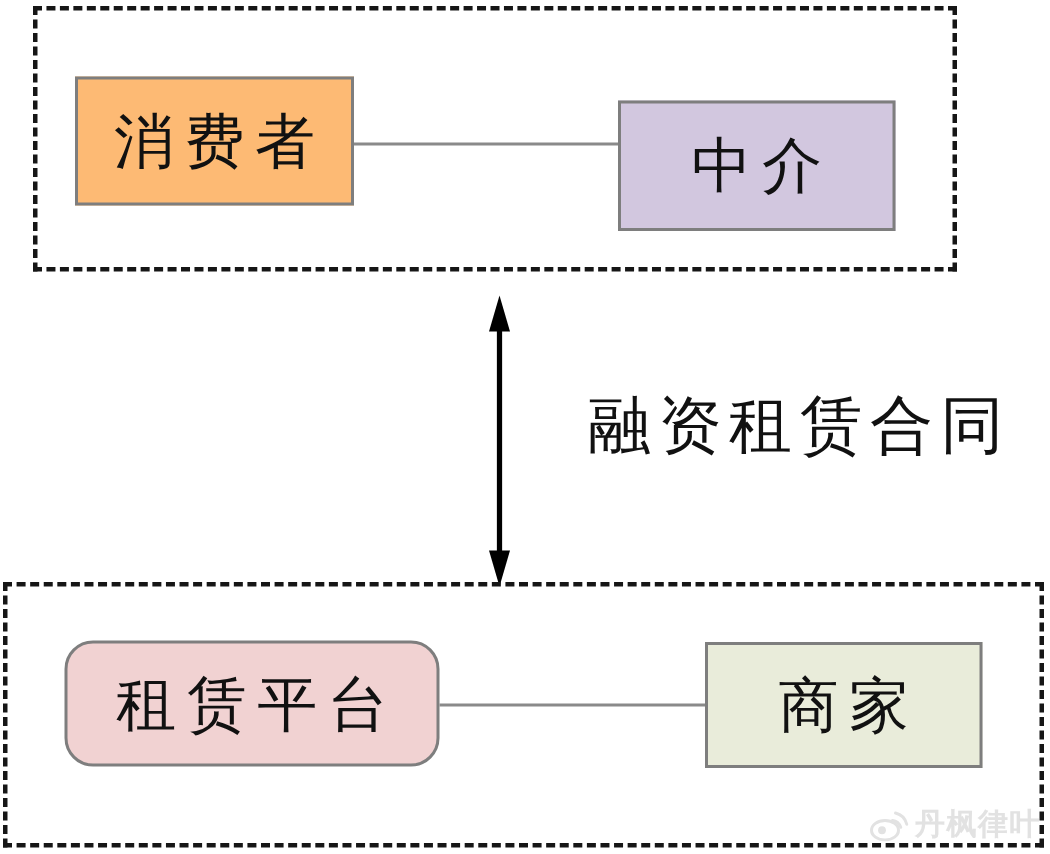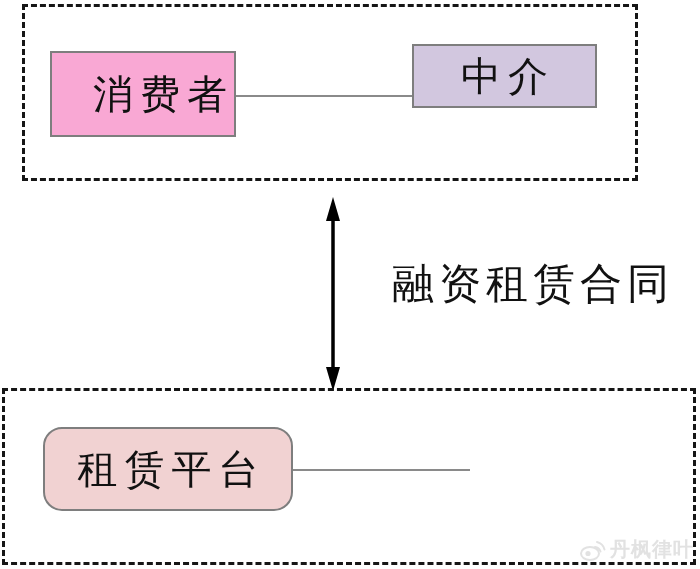--- a/index.html
+++ b/index.html
@@ -36,21 +36,21 @@
     display: flex;
     align-items: center;
     justify-content: center;
     color: #111111;
     font-size: 40px;
     letter-spacing: 7px;
     text-indent: 7px;
     white-space: nowrap;
   }
   .node.consumer    { left: 50px;  top: 51px;  width: 186px; height: 86px; }
-  .node.intermediary{ left: 412px; top: 44px;  width: 185px; height: 64px; }
+  .node.intermediary{ left: 412px; top: 67px;  width: 185px; height: 87px; }
   .node.platform    { left: 43px;  top: 427px; width: 250px; height: 84px; }
   .node.merchant    { left: 470px; top: 428px; width: 185px; height: 84px; }
   .connector {
     position: absolute;
     height: 0;
     border-top: 2px solid #8a8a8a;
   }
   .connector.top-link    { left: 236px; top: 95px;  width: 176px; }
   .connector.bottom-link { left: 293px; top: 469px; width: 177px; }
   .arrow-svg {
@@ -83,21 +83,21 @@
   }
   .watermark svg { display: block; }
 </style>
 </head>
 <body>
 
 <div class="stage">
 
   <div class="dashed-rect top-group"></div>
 
-  <div class="node consumer" style="background-color: #f9a8d4; justify-content: flex-end;">
+  <div class="node consumer" style="background-color: #fdba74;">
     <span>消费者</span>
   </div>
 
   <div class="connector top-link"></div>
 
   <div class="node intermediary" style="background-color: rgb(210, 199, 223);">
     <span>中介</span>
   </div>
 
   <svg class="arrow-svg" viewBox="0 0 18 196" xmlns="http://www.w3.org/2000/svg">
@@ -109,20 +109,23 @@
   <div class="relation-label">融资租赁合同</div>
 
   <div class="dashed-rect bottom-group"></div>
 
   <div class="node platform" style="background-color: rgb(241, 210, 210); border-radius: 19px;">
     <span>租赁平台</span>
   </div>
 
   <div class="connector bottom-link"></div>
 
+  <div class="node merchant" style="background-color: rgb(233, 236, 218);">
+    <span>商家</span>
+  </div>
 
   <div class="watermark">
     <svg width="26" height="22" viewBox="0 0 26 22" xmlns="http://www.w3.org/2000/svg">
       <ellipse cx="10" cy="14.5" rx="9" ry="6.5" fill="none" stroke="#e2e2e2" stroke-width="2"></ellipse>
       <circle cx="8" cy="14.5" r="2.6" fill="#e2e2e2"></circle>
       <path d="M15 8 q4 0.5 5.5 4.5" fill="none" stroke="#e2e2e2" stroke-width="2" stroke-linecap="round"></path>
       <path d="M17 3 q6 1.5 7.5 7.5" fill="none" stroke="#e2e2e2" stroke-width="2" stroke-linecap="round"></path>
     </svg>
     <span>丹枫律叶</span>
   </div>

